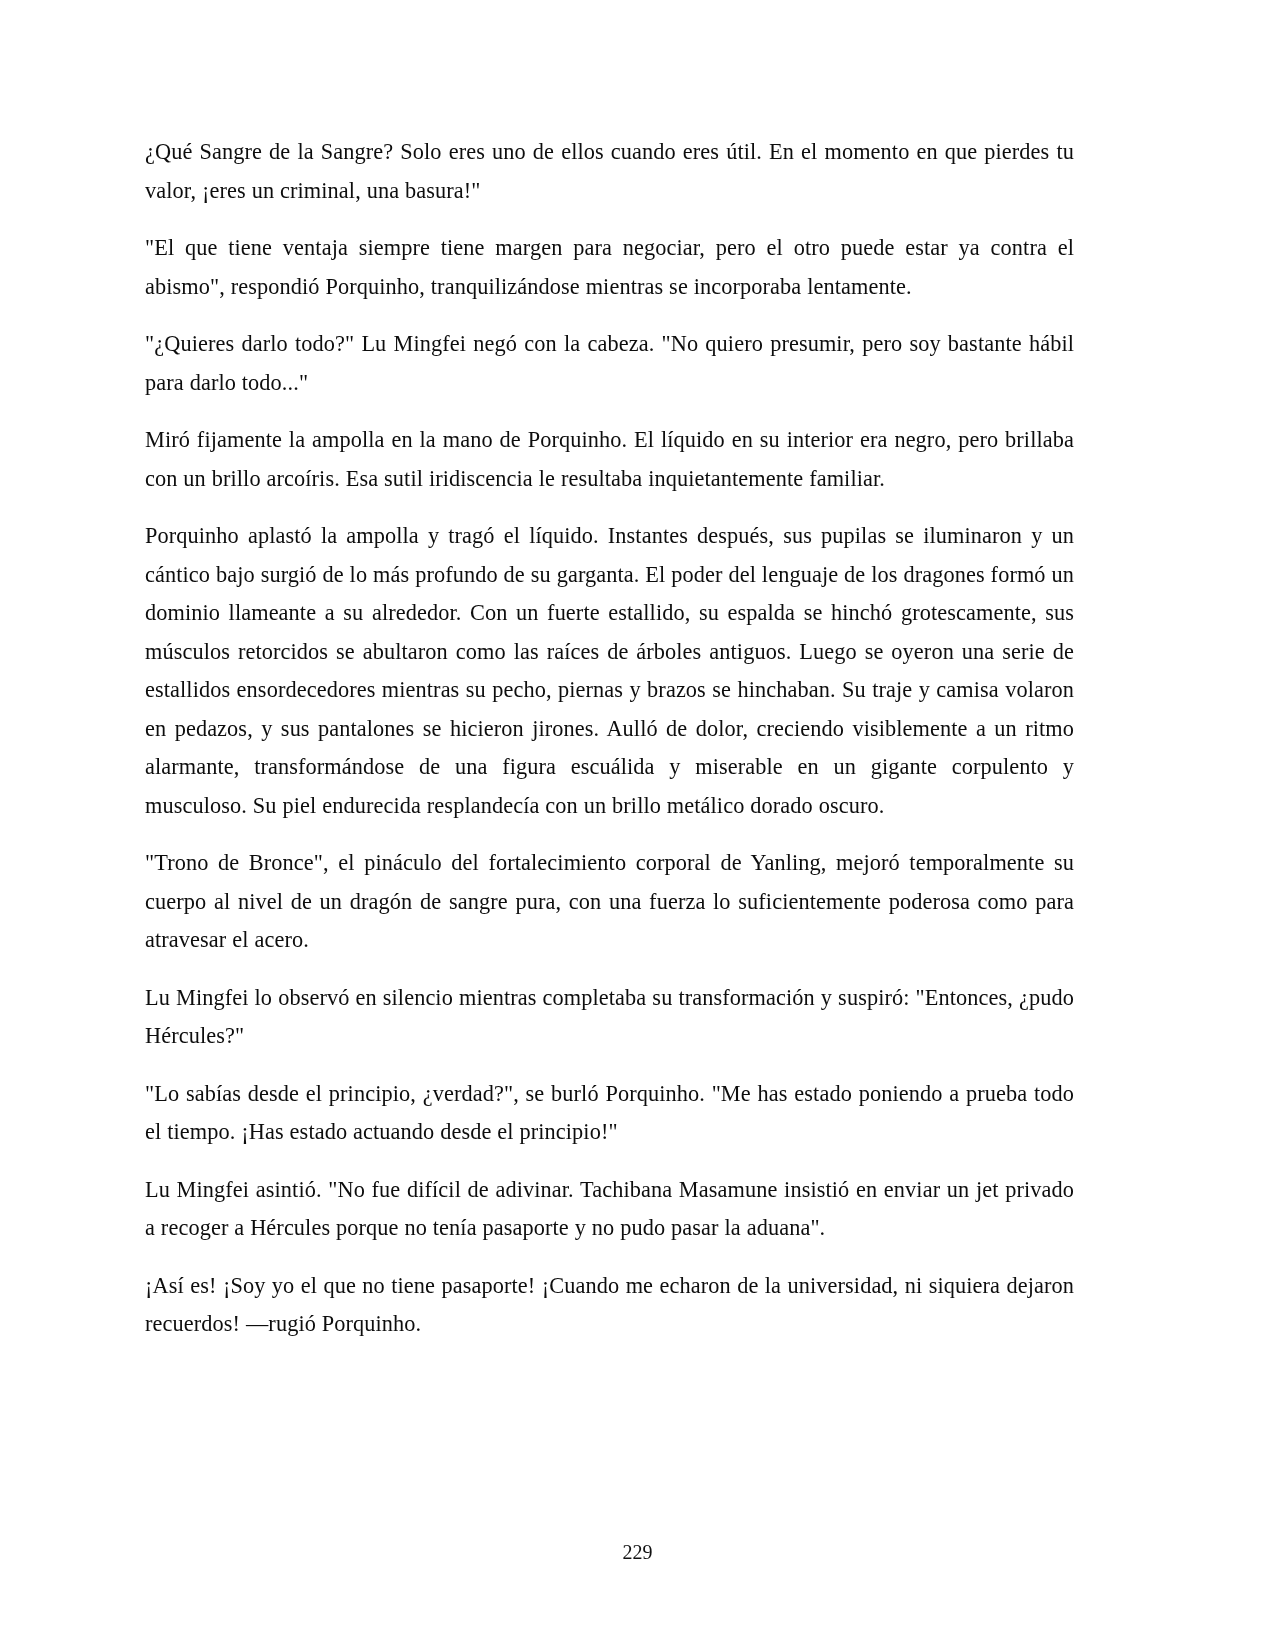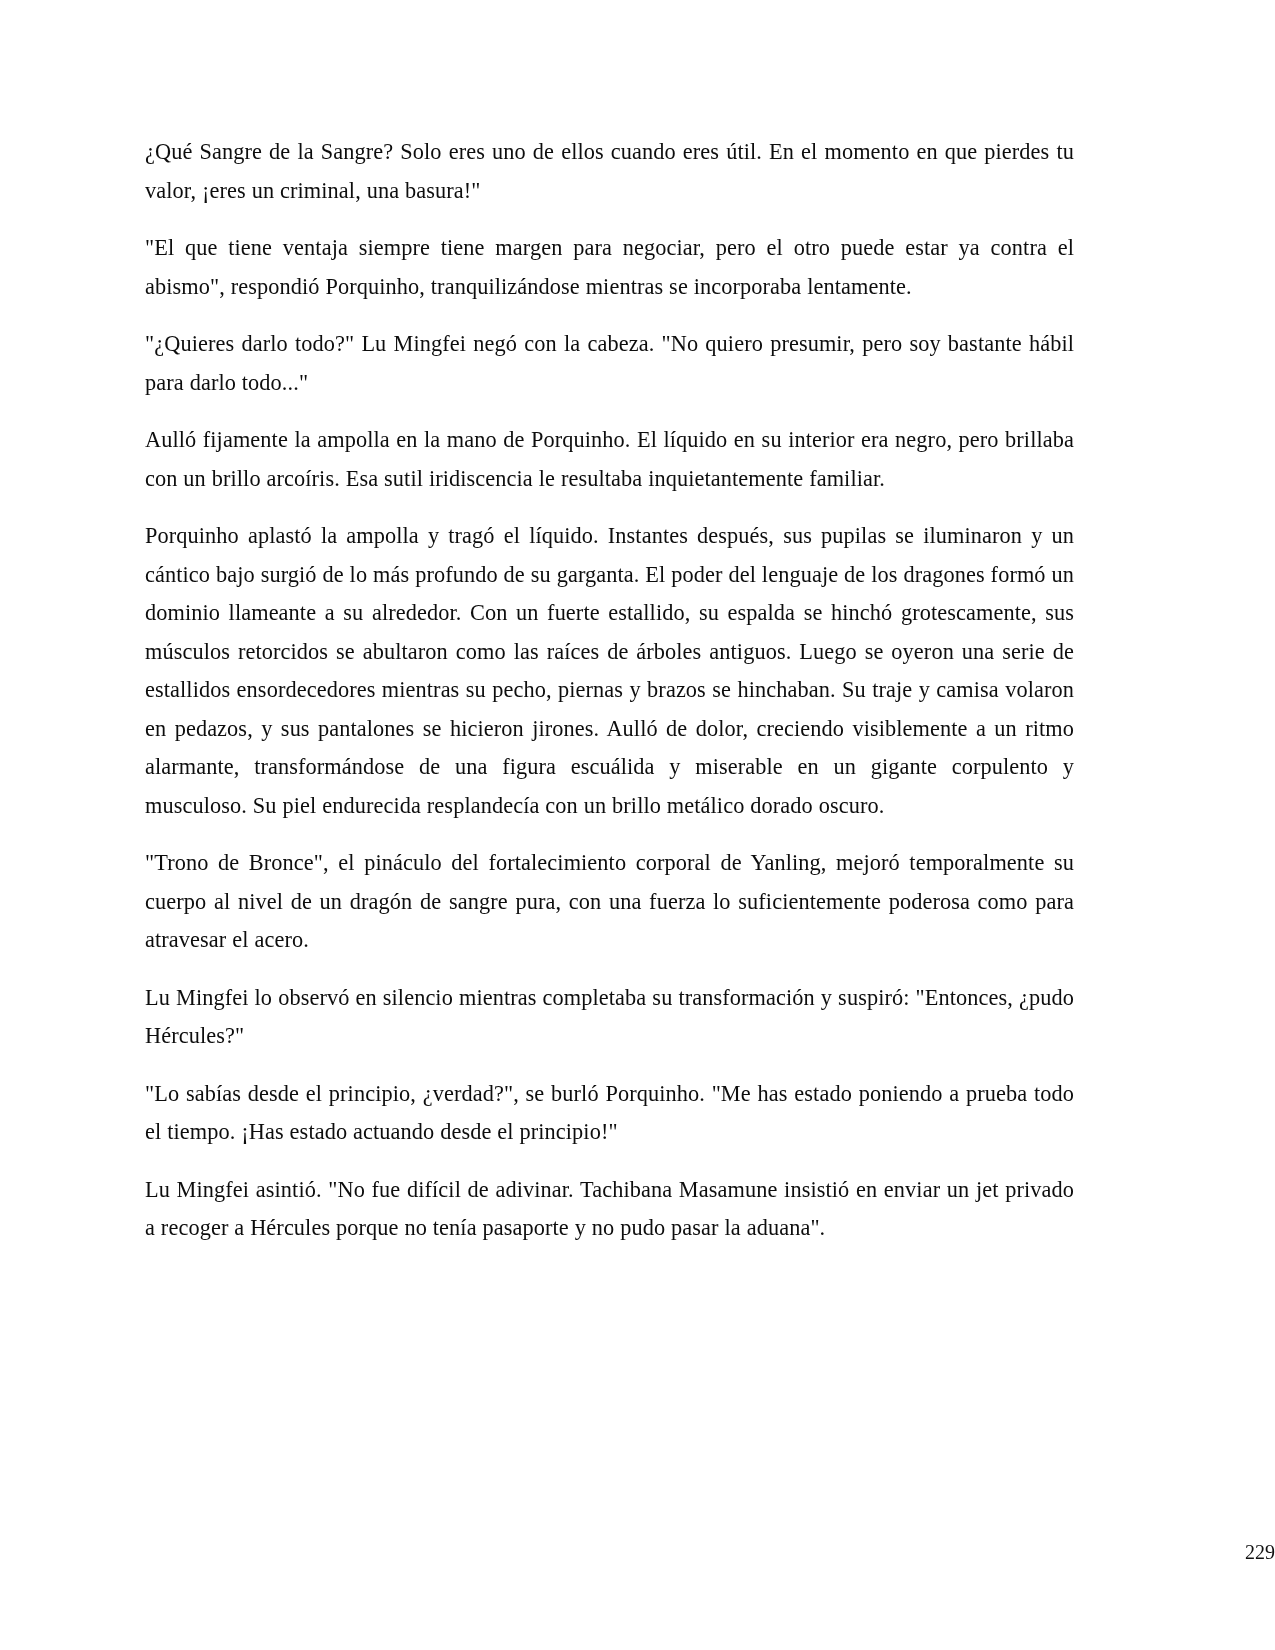--- a/index.html
+++ b/index.html
@@ -41,39 +41,40 @@
     -webkit-font-smoothing: antialiased;
   }
   .para:last-child {
     margin-bottom: 0;
   }
   .folio {
     position: absolute;
     left: 0;
     top: 1540px;
     width: 1275px;
-    text-align: right;
+    text-align: center;
     font-size: 20px;
     line-height: 24px;
     color: #111111;
     font-family: "Liberation Serif", "DejaVu Serif", serif;
   }
 </style>
 </head>
 <body>
 
 <div class="page">
 
   <div class="content">
     <p class="para">¿Qué Sangre de la Sangre? Solo eres uno de ellos cuando eres útil. En el momento en que pierdes tu valor, ¡eres un criminal, una basura!"</p>
     <p class="para">"El que tiene ventaja siempre tiene margen para negociar, pero el otro puede estar ya contra el abismo", respondió Porquinho, tranquilizándose mientras se incorporaba lentamente.</p>
     <p class="para">"¿Quieres darlo todo?" Lu Mingfei negó con la cabeza. "No quiero presumir, pero soy bastante hábil para darlo todo..."</p>
-    <p class="para">Aulló fijamente la ampolla en la mano de Porquinho. El líquido en su interior era negro, pero brillaba con un brillo arcoíris. Esa sutil iridiscencia le resultaba inquietantemente familiar.</p>
+    <p class="para">Miró fijamente la ampolla en la mano de Porquinho. El líquido en su interior era negro, pero brillaba con un brillo arcoíris. Esa sutil iridiscencia le resultaba inquietantemente familiar.</p>
     <p class="para">Porquinho aplastó la ampolla y tragó el líquido. Instantes después, sus pupilas se iluminaron y un cántico bajo surgió de lo más profundo de su garganta. El poder del lenguaje de los dragones formó un dominio llameante a su alrededor. Con un fuerte estallido, su espalda se hinchó grotescamente, sus músculos retorcidos se abultaron como las raíces de árboles antiguos. Luego se oyeron una serie de estallidos ensordecedores mientras su pecho, piernas y brazos se hinchaban. Su traje y camisa volaron en pedazos, y sus pantalones se hicieron jirones. Aulló de dolor, creciendo visiblemente a un ritmo alarmante, transformándose de una figura escuálida y miserable en un gigante corpulento y musculoso. Su piel endurecida resplandecía con un brillo metálico dorado oscuro.</p>
     <p class="para">"Trono de Bronce", el pináculo del fortalecimiento corporal de Yanling, mejoró temporalmente su cuerpo al nivel de un dragón de sangre pura, con una fuerza lo suficientemente poderosa como para atravesar el acero.</p>
     <p class="para">Lu Mingfei lo observó en silencio mientras completaba su transformación y suspiró: "Entonces, ¿pudo Hércules?"</p>
     <p class="para">"Lo sabías desde el principio, ¿verdad?", se burló Porquinho. "Me has estado poniendo a prueba todo el tiempo. ¡Has estado actuando desde el principio!"</p>
     <p class="para">Lu Mingfei asintió. "No fue difícil de adivinar. Tachibana Masamune insistió en enviar un jet privado a recoger a Hércules porque no tenía pasaporte y no pudo pasar la aduana".</p>
+    <p class="para">¡Así es! ¡Soy yo el que no tiene pasaporte! ¡Cuando me echaron de la universidad, ni siquiera dejaron recuerdos! —rugió Porquinho.</p>
   </div>
 
   <div class="folio">229</div>
 
 </div>
 
 </body></html>

